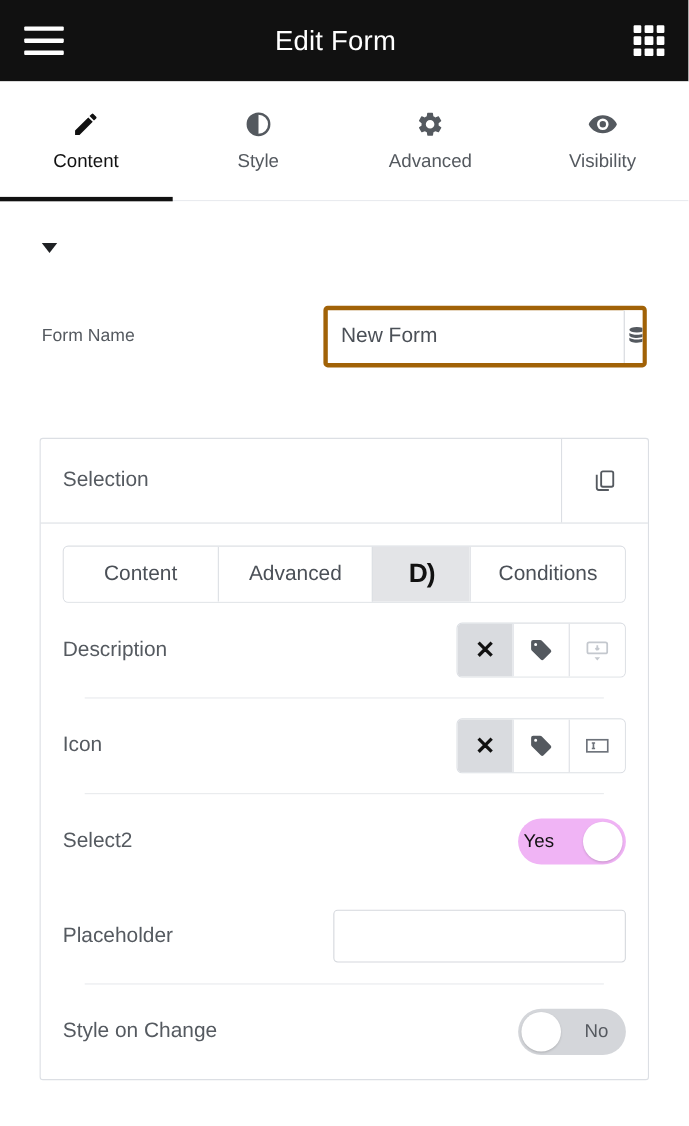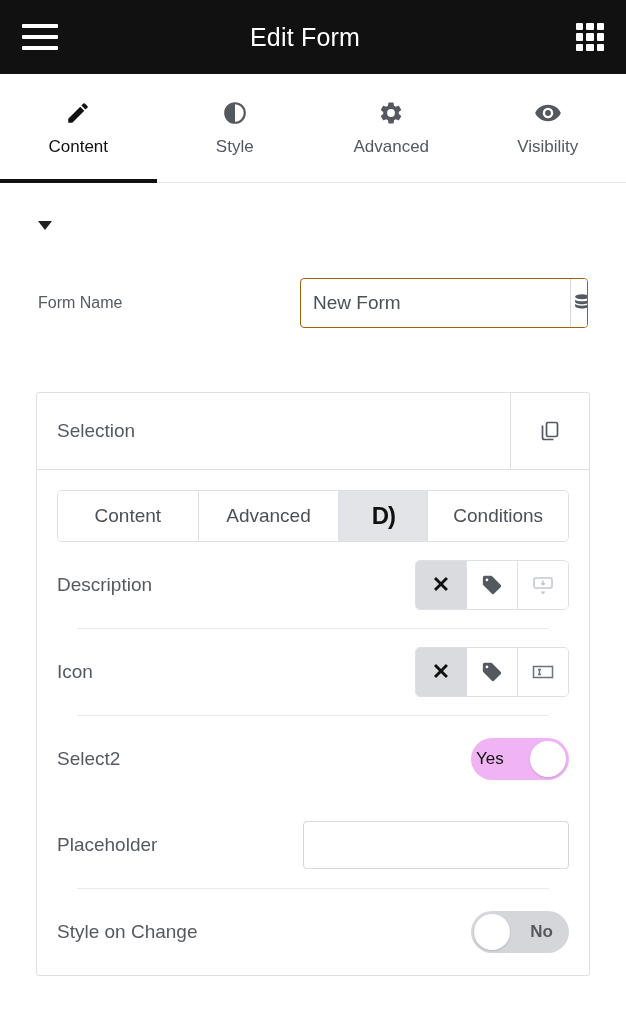--- a/index.html
+++ b/index.html
@@ -142,21 +142,21 @@
   }
   .formname-label {
     font-size: 16px;
     color: #555a60;
     flex: 1;
   }
   .input-group {
     display: flex;
     width: 286px;
     height: 48px;
-    border: 1px solid #a16207;
+    border: 4px solid #a16207;
     border-radius: 4px;
     overflow: hidden;
     background: #fff;
   }
   .input-group input {
     flex: 1;
     border: none;
     outline: none;
     font-family: inherit;
     font-size: 19px;
@@ -277,21 +277,21 @@
     display: flex;
     align-items: center;
   }
   .switch.on { background: #f0b4f5; justify-content: flex-start; }
   .switch.off { background: #d4d6da; justify-content: flex-end; }
   .switch .stext {
     font-size: 17px;
     color: #111111;
   }
   .switch.on .stext { margin-left: 5px; }
-  .switch.off .stext { margin-right: 16px; color: #55595f; font-weight: bold; }
+  .switch.off .stext { margin-right: 16px; color: #55595f; }
   .switch .knob {
     position: absolute;
     top: 3px;
     width: 36px;
     height: 36px;
     border-radius: 50%;
     background: #ffffff;
     box-shadow: 0 1px 2px rgba(0,0,0,.16);
   }
   .switch.on .knob { right: 3px; }

